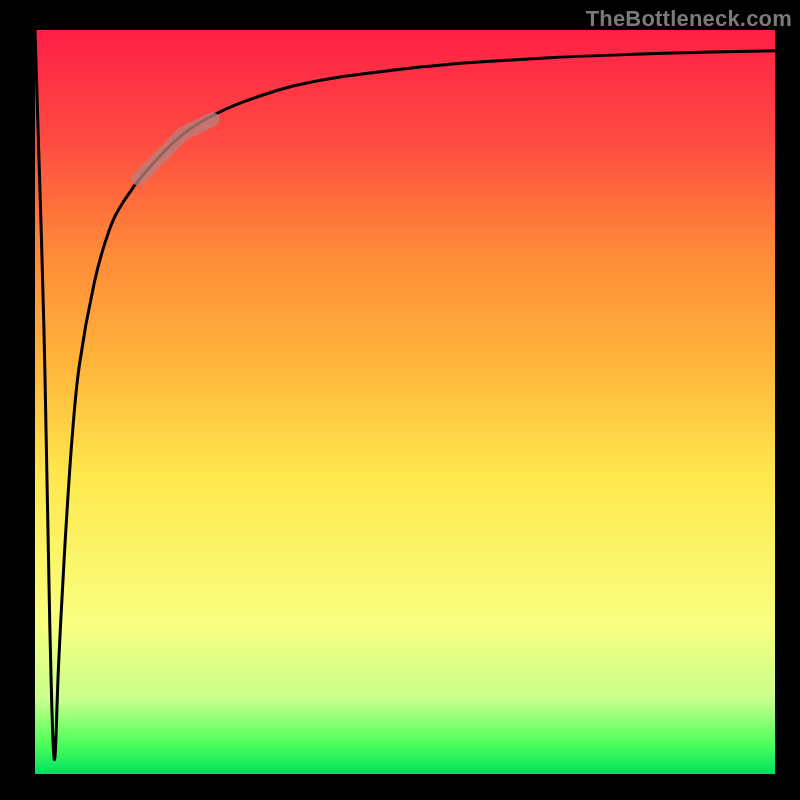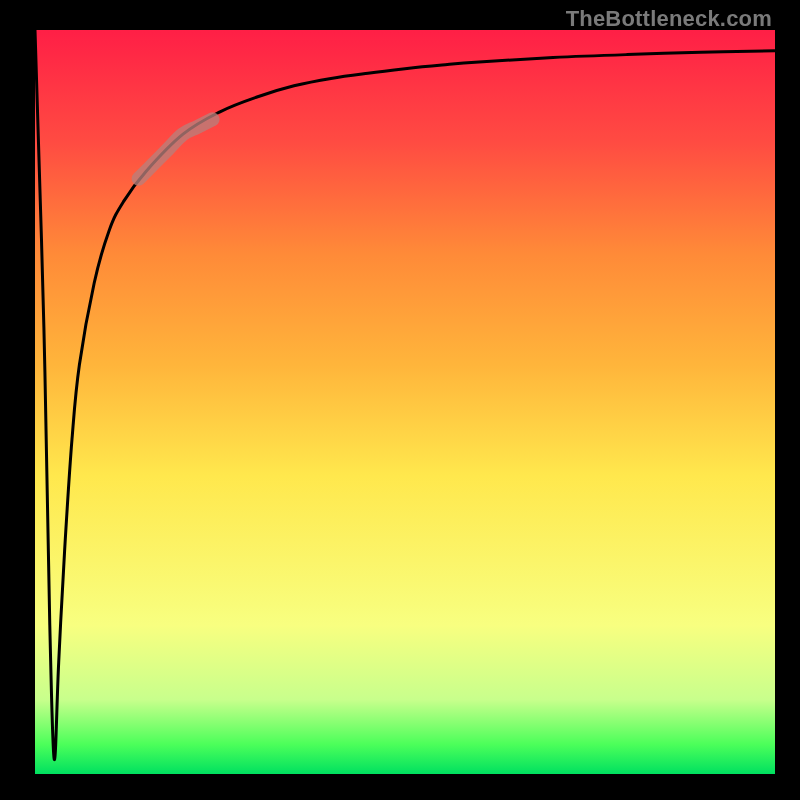--- a/index.html
+++ b/index.html
@@ -12,21 +12,21 @@
     font-family: Arial, Helvetica, sans-serif;
   }
   .canvas {
     position: relative;
     width: 800px;
     height: 800px;
   }
   .watermark {
     position: absolute;
     top: 6px;
-    right: 28px;
+    right: 8px;
     font-size: 22px;
     font-weight: 600;
     color: #7a7a7a;
     letter-spacing: 0.2px;
     z-index: 4;
   }
   svg {
     position: absolute;
     top: 0;
     left: 0;

